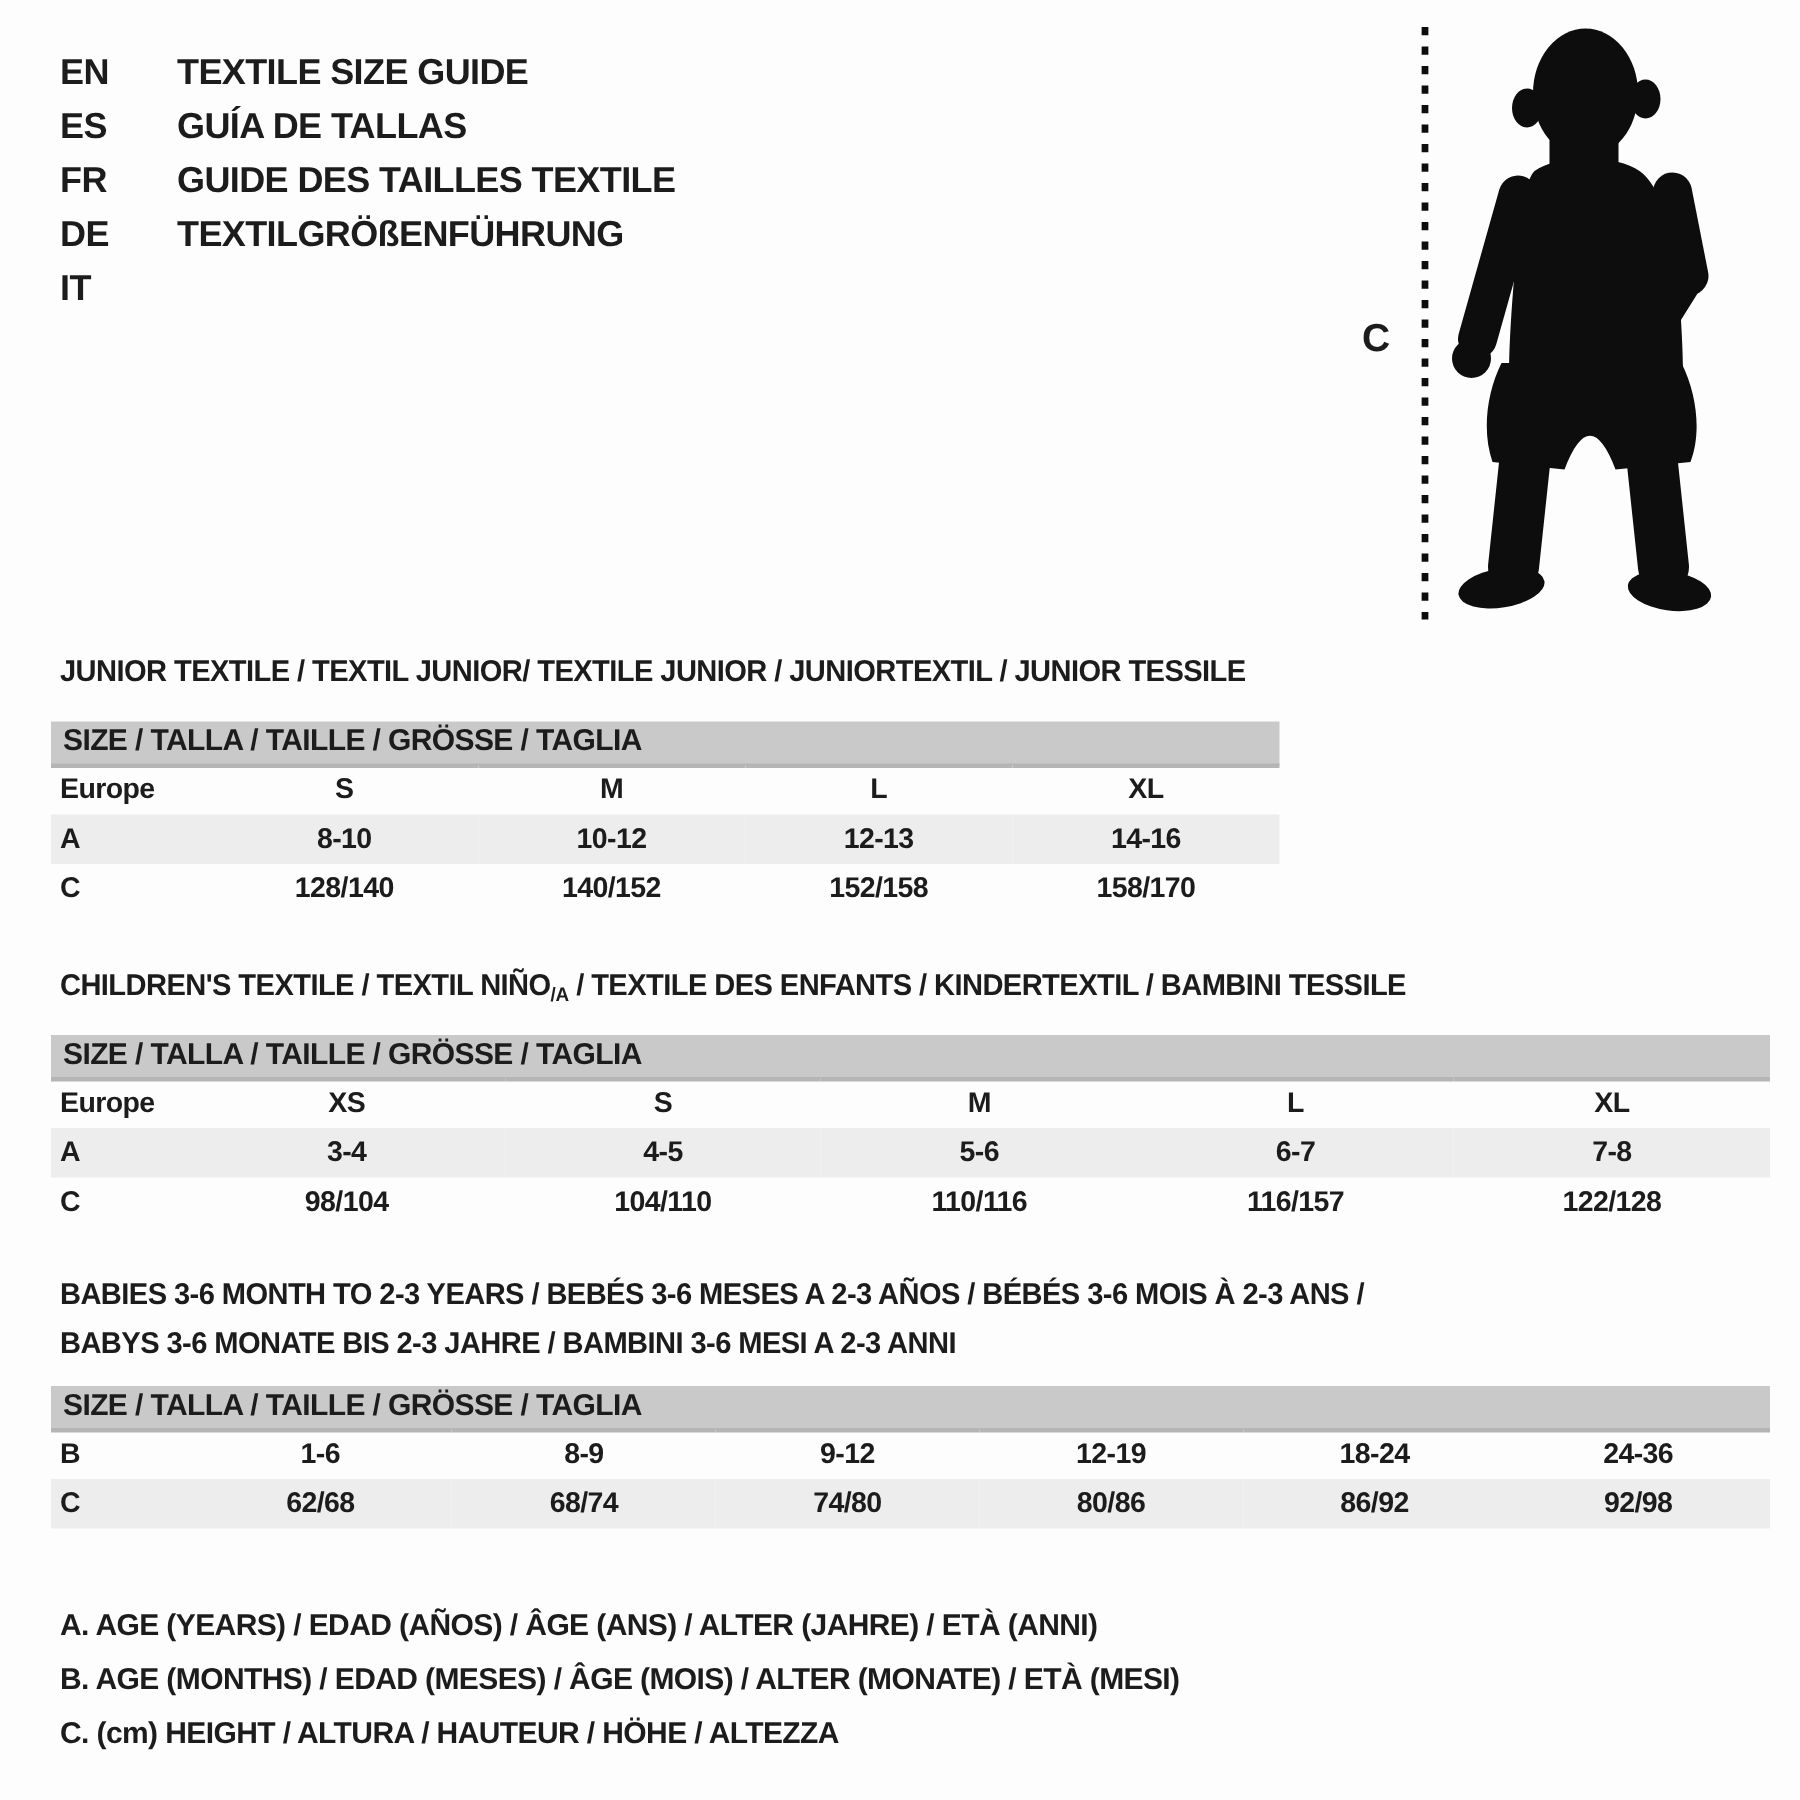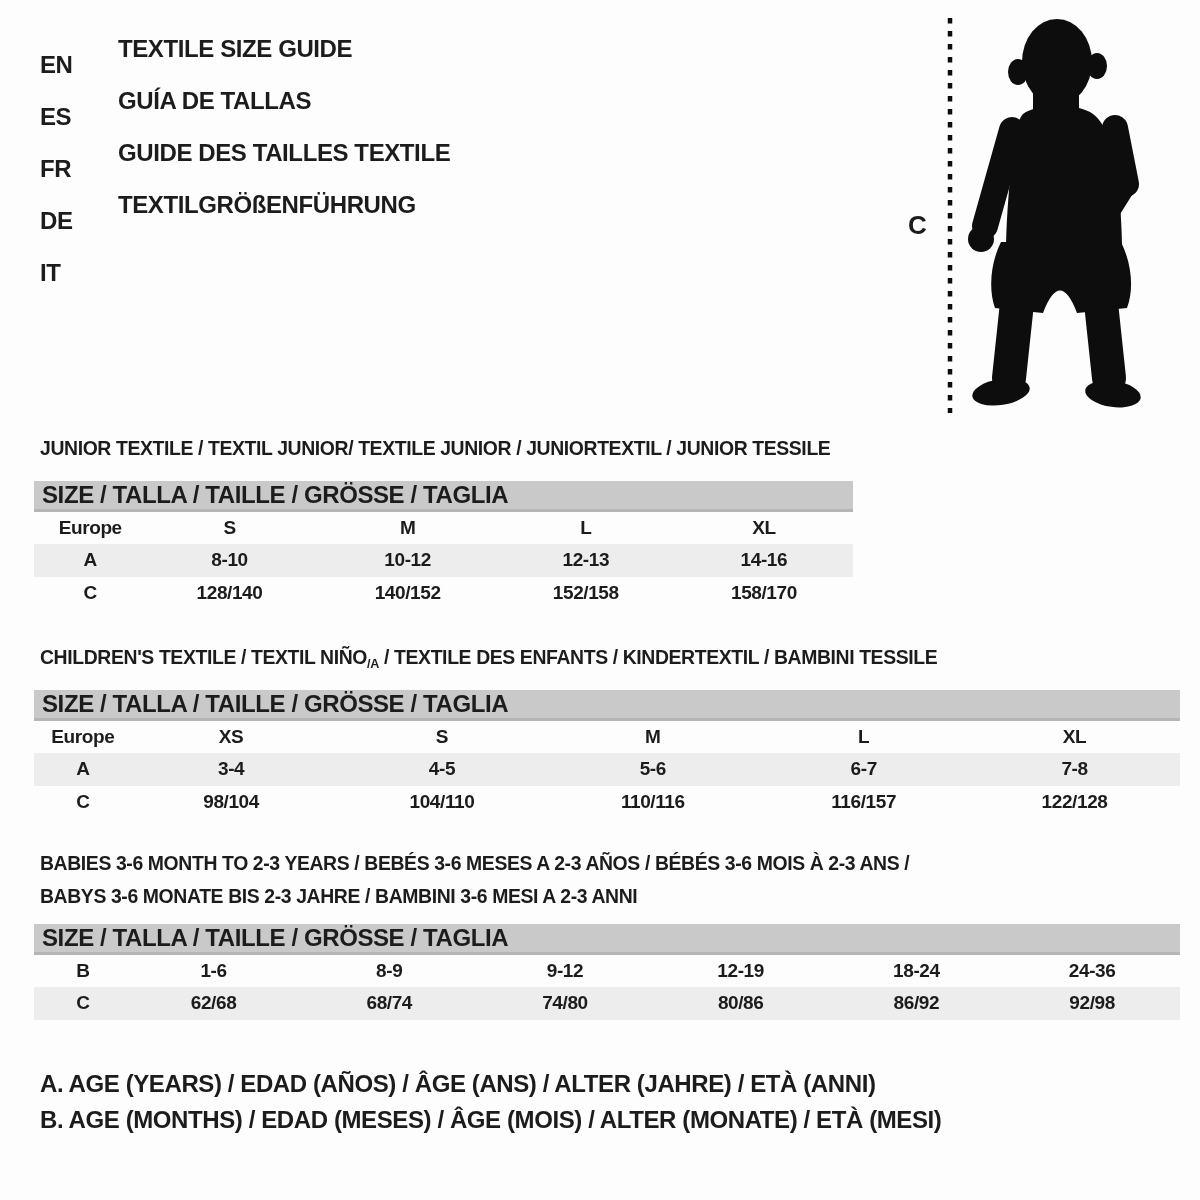--- a/index.html
+++ b/index.html
@@ -20,47 +20,47 @@
     font-family: "Liberation Sans", sans-serif;
     font-weight: 700;
     color: var(--text);
     letter-spacing: -0.4px;
     overflow: hidden;
   }
 
   
   .lang-block { position: absolute; left: 40px; top: 31px; font-size: 24px; line-height: 36px; }
   .lang-row { display: flex; white-space: nowrap; }
-  .lang-code { width: 78px; flex: 0 0 78px; margin-top: 16px; }
+  .lang-code { width: 78px; flex: 0 0 78px; }
 
   
   .figure { position: absolute; left: 905px; top: 0; width: 250px; height: 420px; }
   .fig-label { position: absolute; left: 908px; top: 210px; font-size: 26px; }
 
   
   .sec-title {
     position: absolute; left: 40px;
     font-size: 20px; line-height: 24px; white-space: nowrap;
     transform: scaleX(0.97); transform-origin: left center;
   }
   .sub-part { font-size: 13px; vertical-align: -4px; letter-spacing: -0.3px; }
 
   
   .size-table { position: absolute; left: 34px; border-collapse: collapse; table-layout: fixed; font-size: 19px; }
   .size-table td { height: 33px; vertical-align: middle; text-align: center; padding: 0; white-space: nowrap; }
-  .size-table td.rowlabel { text-align: center; padding-left: 6px; }
+  .size-table td.rowlabel { text-align: left; padding-left: 6px; }
   .size-table tr.band td {
     background: var(--band);
-    height: 29px; font-size: 24px; text-align: left; padding-left: 8px;
+    height: 29px; font-size: 20px; text-align: left; padding-left: 8px;
     border-bottom: 3px solid var(--band_edge);
   }
   .size-table tr.shaded td { background: var(--shaded_row); }
 
   
-  .footnotes { position: absolute; left: 40px; top: 1066px; font-size: 24px; line-height: 36px; white-space: nowrap; }
+  .footnotes { position: absolute; left: 40px; top: 1066px; font-size: 20px; line-height: 36px; white-space: nowrap; }
 </style>
 </head>
 <body>
 
 <div class="canvas">
 
   <div class="lang-block">
     <div class="lang-row">
       <span class="lang-code">EN</span>
       <span class="lang-title">TEXTILE SIZE GUIDE</span>
@@ -225,15 +225,16 @@
       <td>80/86</td>
       <td>86/92</td>
       <td>92/98</td>
     </tr>
   </tbody>
     </table>
 
   <div class="footnotes">
     <div>A. AGE (YEARS) / EDAD (AÑOS) / ÂGE (ANS) / ALTER (JAHRE) / ETÀ (ANNI)</div>
     <div>B. AGE (MONTHS) / EDAD (MESES) / ÂGE (MOIS) / ALTER (MONATE) / ETÀ (MESI)</div>
+    <div>C. (cm) HEIGHT / ALTURA / HAUTEUR / HÖHE / ALTEZZA</div>
   </div>
 
 </div>
 
 </body></html>

